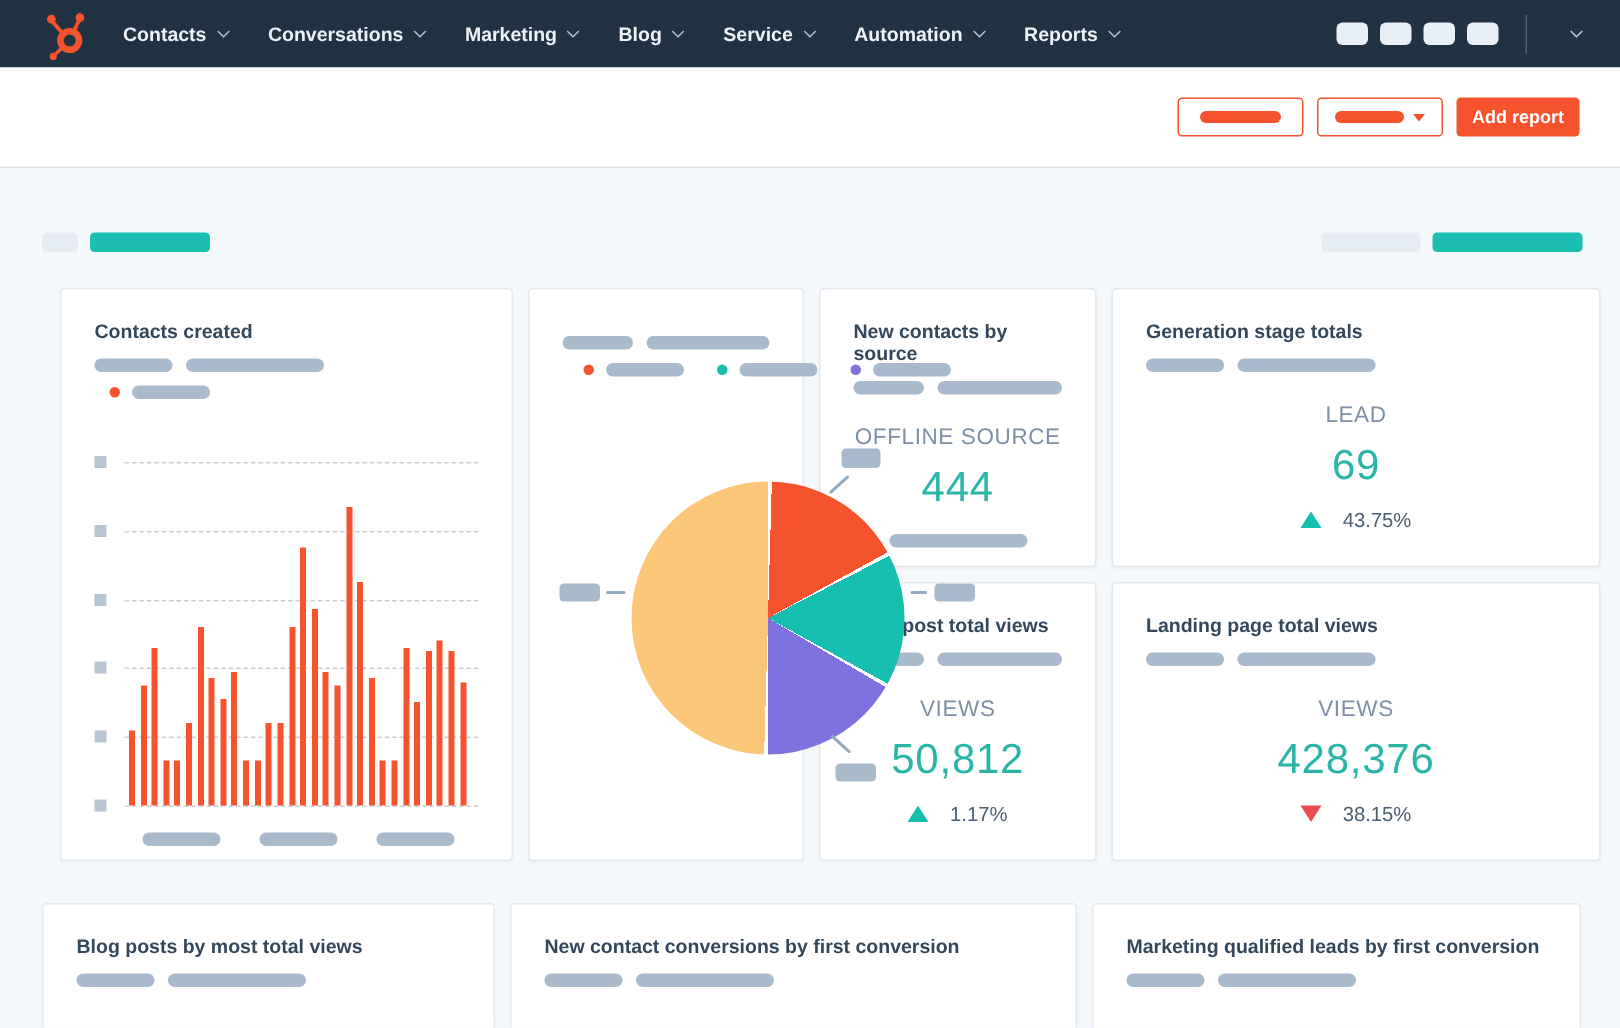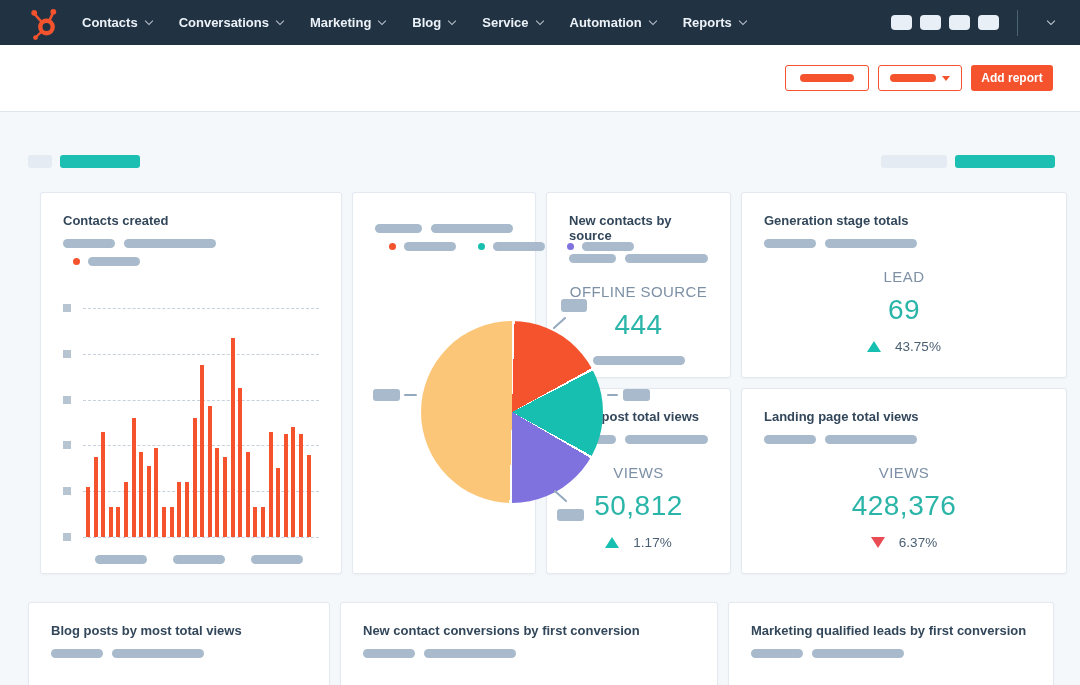--- a/index.html
+++ b/index.html
@@ -322,21 +322,21 @@
       <div class="card-title">Landing page total views</div>
       <div class="sk-row">
         <span class="sk sk-sm"></span>
         <span class="sk sk-md"></span>
       </div>
       <div class="metric">
         <div class="metric-label">VIEWS</div>
         <div class="metric-value">428,376</div>
         <div class="delta">
           <span class="tri-down"></span>
-          <span>6.37%</span>
+          <span>38.15%</span>
         </div>
       </div>
     </article>
   </div>
 
   <div class="grid2">
     <article class="card card-short">
       <div class="card-title">Blog posts by most total views</div>
       <div class="sk-row">
         <span class="sk sk-sm"></span>

